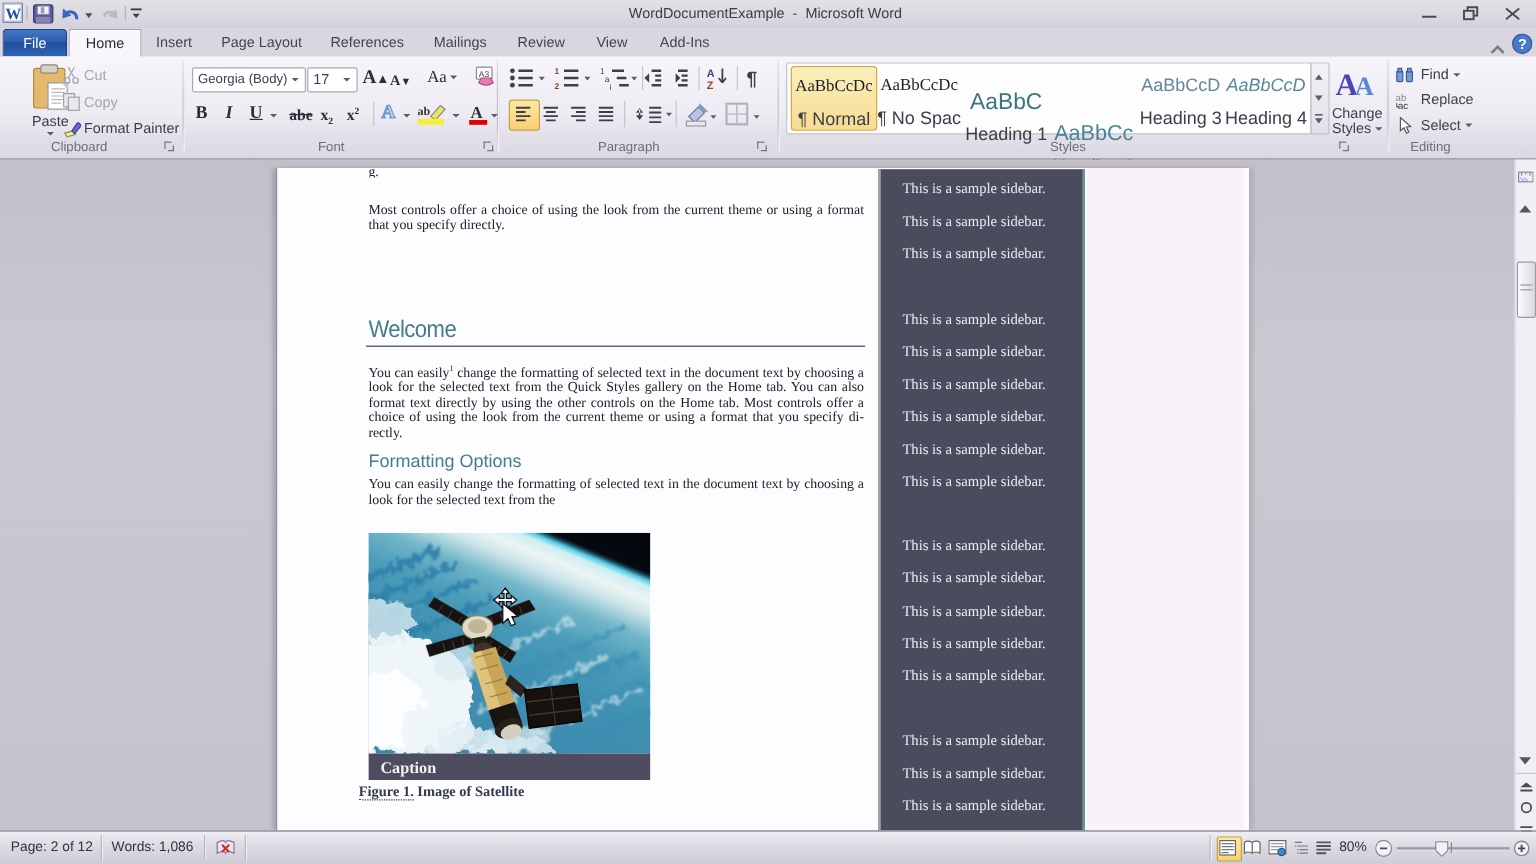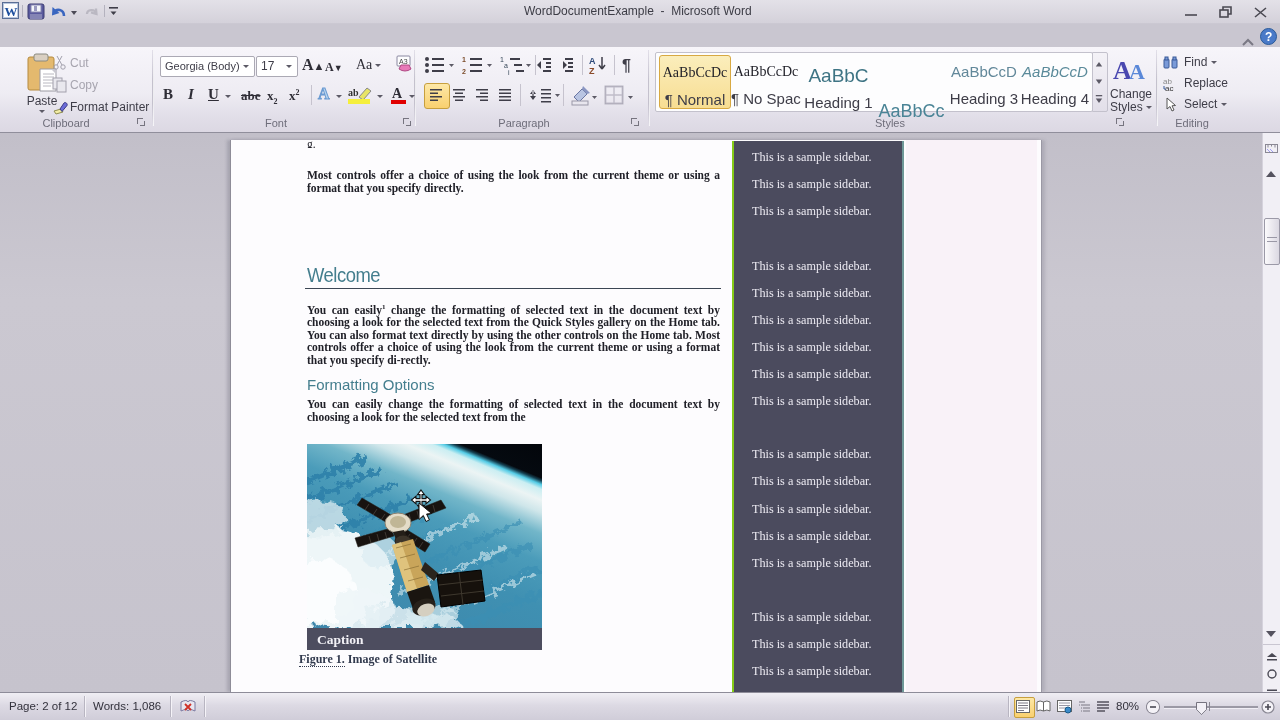--- a/index.html
+++ b/index.html
@@ -32,27 +32,27 @@
   .darr{display:inline-block;width:0;height:0;border-left:3px solid transparent;border-right:3px solid transparent;border-top:3px solid #5c5a66;vertical-align:middle;}
   .styleitem{text-align:center;}
   .ssample{font-family:"Liberation Serif",serif;color:#1e1e26;white-space:nowrap;overflow:hidden;line-height:33px;height:32px;}
   .sname{font-size:15px;color:#3e3d48;white-space:nowrap;overflow:hidden;margin-top:3px;}
   
   #docarea{left:0;top:133px;width:1280px;height:559px;
     background:linear-gradient(#c2bfc9,#cbc8d1 30%,#c6c3cd);}
   #page{left:230px;top:7px;width:810px;height:552px;background:#fdfcfe;
     border-left:1px solid #8e8c98;border-right:1px solid #9a98a4;box-shadow:-3px 0 3px rgba(80,78,95,.25),3px 0 3px rgba(80,78,95,.18);}
   #sidebar{left:501px;top:1px;width:168px;height:551px;background:#4b4b5e;
-    border-left:2px solid #84cc16;border-right:2px solid #6f9898;}
+    border-left:2px solid #a3a3a3;border-right:2px solid #6f9898;}
   .sbline{position:absolute;left:18px;width:150px;color:#eceaf2;
     font-family:"Liberation Serif",serif;font-size:12.2px;white-space:nowrap;}
   #pageright{left:675px;top:0px;width:131px;height:552px;background:#f9f2f8;}
   
   .body-text{position:absolute;font-family:"Liberation Serif",serif;font-size:11.5px;
-    line-height:12.5px;color:#202028;width:413px;text-align:justify;font-weight:bold;}
+    line-height:12.5px;color:#202028;width:413px;text-align:justify;}
   .heading{position:absolute;color:#447e8e;}
   
   #statusbar{left:0;top:692px;width:1280px;height:28px;
     background:linear-gradient(#f0eef4,#dcd9e3 45%,#cfccd8);border-top:1px solid #8e8c99;}
   .stxt{position:absolute;top:7px;font-size:11.5px;color:#33323c;}
   .ssep{position:absolute;top:3px;height:21px;width:1px;background:#b8b5c1;border-right:1px solid #f5f3f8;}
   
   #vscroll{left:1262px;top:0;width:18px;height:559px;background:#f1eff5;border-left:1px solid #d5d2dc;}
 </style>
 </head>
@@ -91,20 +91,31 @@
       <svg width="92" height="13">
         <g stroke="#4a4952" stroke-width="1.6" fill="none">
           <path d="M2 9 h12"></path>
           <rect x="37" y="4" width="8" height="7"></rect>
             <path d="M40 4 v-3 h8 v7 h-3"></path>
           <path d="M72 2 l11 9 M83 2 l-11 9"></path>
         </g>
       </svg>
     </div>
   </div>
+  <div id="tabrow" class="abs">
+    <div id="filetab" class="tab">File</div>
+    <div id="hometab" class="tab" style="left:57px;width:59px;">Home</div>
+    <div class="tab" style="left:119px;width:52px;">Insert</div>
+    <div class="tab" style="left:174px;width:88px;">Page Layout</div>
+    <div class="tab" style="left:265px;width:82px;">References</div>
+    <div class="tab" style="left:350px;width:67px;">Mailings</div>
+    <div class="tab" style="left:420px;width:62px;">Review</div>
+    <div class="tab" style="left:485px;width:50px;">View</div>
+    <div class="tab" style="left:538px;width:65px;">Add-Ins</div>
+  </div>
   <div id="ribbon" class="abs">
     <div class="gsep" style="left:152px;"></div>
     <div class="gsep" style="left:414px;"></div>
     <div class="gsep" style="left:648px;"></div>
     <div class="gsep" style="left:1156px;"></div>
     <div class="glabel" style="left:20px;width:92px;">Clipboard</div>
     <div class="glabel" style="left:230px;width:92px;">Font</div>
     <div class="glabel" style="left:478px;width:92px;">Paragraph</div>
     <div class="glabel" style="left:844px;width:92px;">Styles</div>
     <div class="glabel" style="left:1146px;width:92px;">Editing</div>
@@ -268,21 +279,21 @@
 
     <div class="abs" style="left:655px;top:5px;width:436px;height:58px;background:#fdfdfe;border:1px solid #c3c1cc;border-radius:2px;">
       <div class="styleitem abs" style="left:3px;top:2px;width:70px;height:52px;background:linear-gradient(#fbeebc,#f7dd92);border:1px solid #d8a942;border-radius:3px;">
         <div class="ssample" style="font-size:14px;">AaBbCcDc</div>
         <div class="sname">¶ Normal</div>
       </div>
       <div class="styleitem abs" style="left:75px;top:2px;width:70px;height:52px;">
         <div class="ssample" style="font-size:14px;">AaBbCcDc</div>
         <div class="sname">¶ No Spaci...</div>
       </div>
-      <div class="styleitem abs" style="left:147px;top:6px;width:71px;height:52px;">
+      <div class="styleitem abs" style="left:147px;top:16px;width:71px;height:52px;">
         <div class="ssample" style="font-size:19px;color:#3e7484;font-family:'Liberation Sans',sans-serif;">AaBbC</div>
         <div class="sname">Heading 1</div>
       </div>
       <div class="styleitem abs" style="left:220px;top:2px;width:71px;height:52px;margin-top:40px;">
         <div class="ssample" style="font-size:18px;color:#4a8496;font-family:'Liberation Sans',sans-serif;">AaBbCc</div>
         <div class="sname">Heading 2</div>
       </div>
       <div class="styleitem abs" style="left:293px;top:2px;width:70px;height:52px;">
         <div class="ssample" style="font-size:15px;color:#62889a;font-family:'Liberation Sans',sans-serif;">AaBbCcD</div>
         <div class="sname">Heading 3</div>

